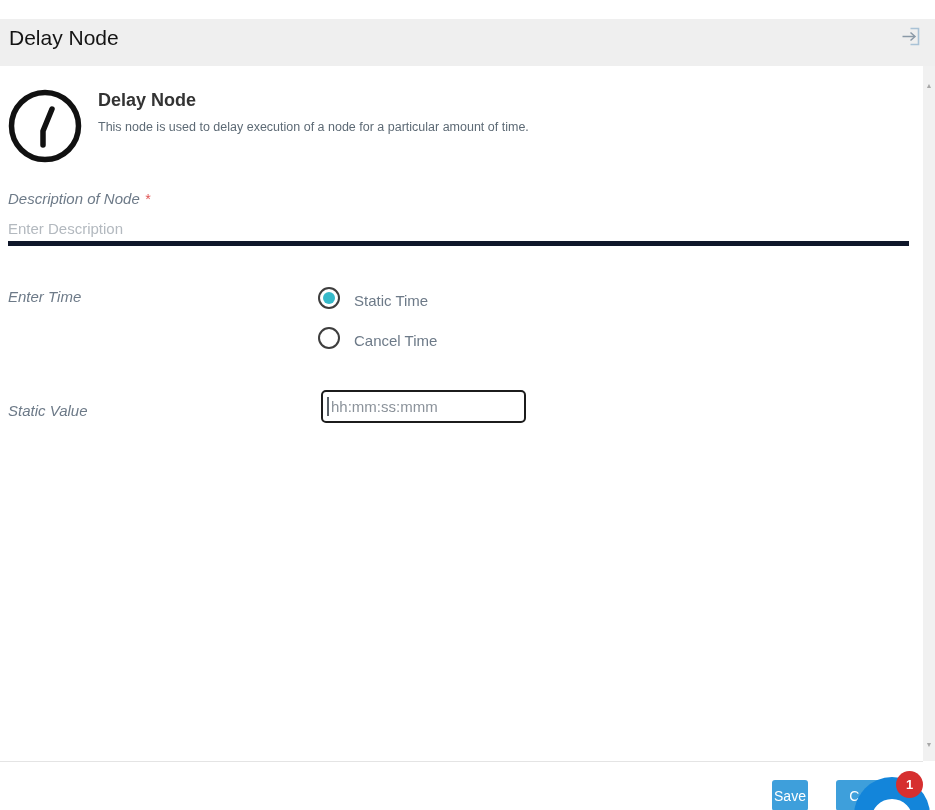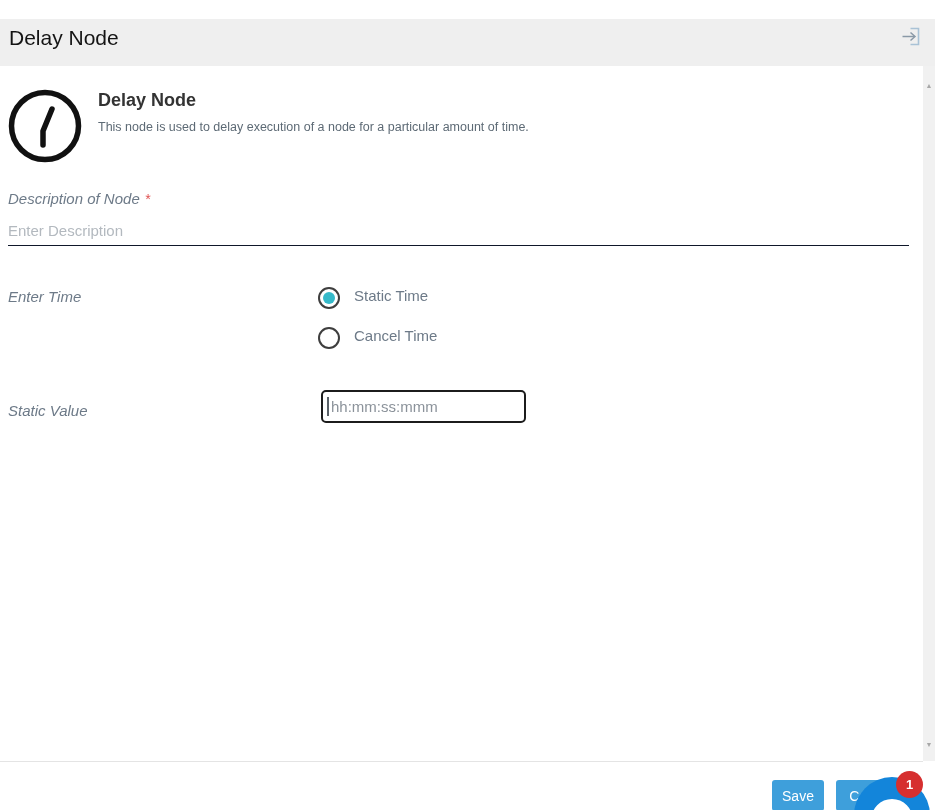--- a/index.html
+++ b/index.html
@@ -83,36 +83,36 @@
   .required-star {
     color: #e05252;
     font-size: 14px;
     margin-left: 5px;
   }
   .desc-input {
     position: absolute;
     left: 8px; top: 196px;
     width: 901px; height: 31px;
     border: none;
-    border-bottom: 1px solid #0f172a;
+    border-bottom: 5px solid #0f172a;
     outline: none;
     font-family: "Liberation Sans", sans-serif;
     font-size: 15px;
     color: #444;
     background: transparent;
     padding: 0;
   }
   .desc-input::placeholder { color: #b3b9bf; opacity: 1; }
 
   .radio-row {
     position: absolute;
     left: 318px;
     height: 22px;
     display: flex;
-    align-items: flex-start;
+    align-items: flex-end;
     cursor: pointer;
   }
   .radio-row.row1 { top: 268px; }
   .radio-row.row2 { top: 308px; }
   .radio {
     width: 22px; height: 22px;
     border: 2px solid #3e3e3e;
     border-radius: 50%;
     background: #ffffff;
     display: flex;
@@ -167,21 +167,21 @@
     top: 761px;
     height: 31px;
     background: #3e9fdb;
     border: none;
     border-radius: 3px;
     color: #ffffff;
     font-family: "Liberation Sans", sans-serif;
     font-size: 14px;
     cursor: pointer;
   }
-  .btn-save { left: 772px; width: 52px; }
+  .btn-save { left: 772px; width: 36px; }
   .btn-cancel { left: 836px; width: 70px; }
 
   
   .chat-widget {
     position: absolute;
     left: 854px; top: 758px;
     width: 76px; height: 76px;
     cursor: pointer;
   }
   .chat-badge {

